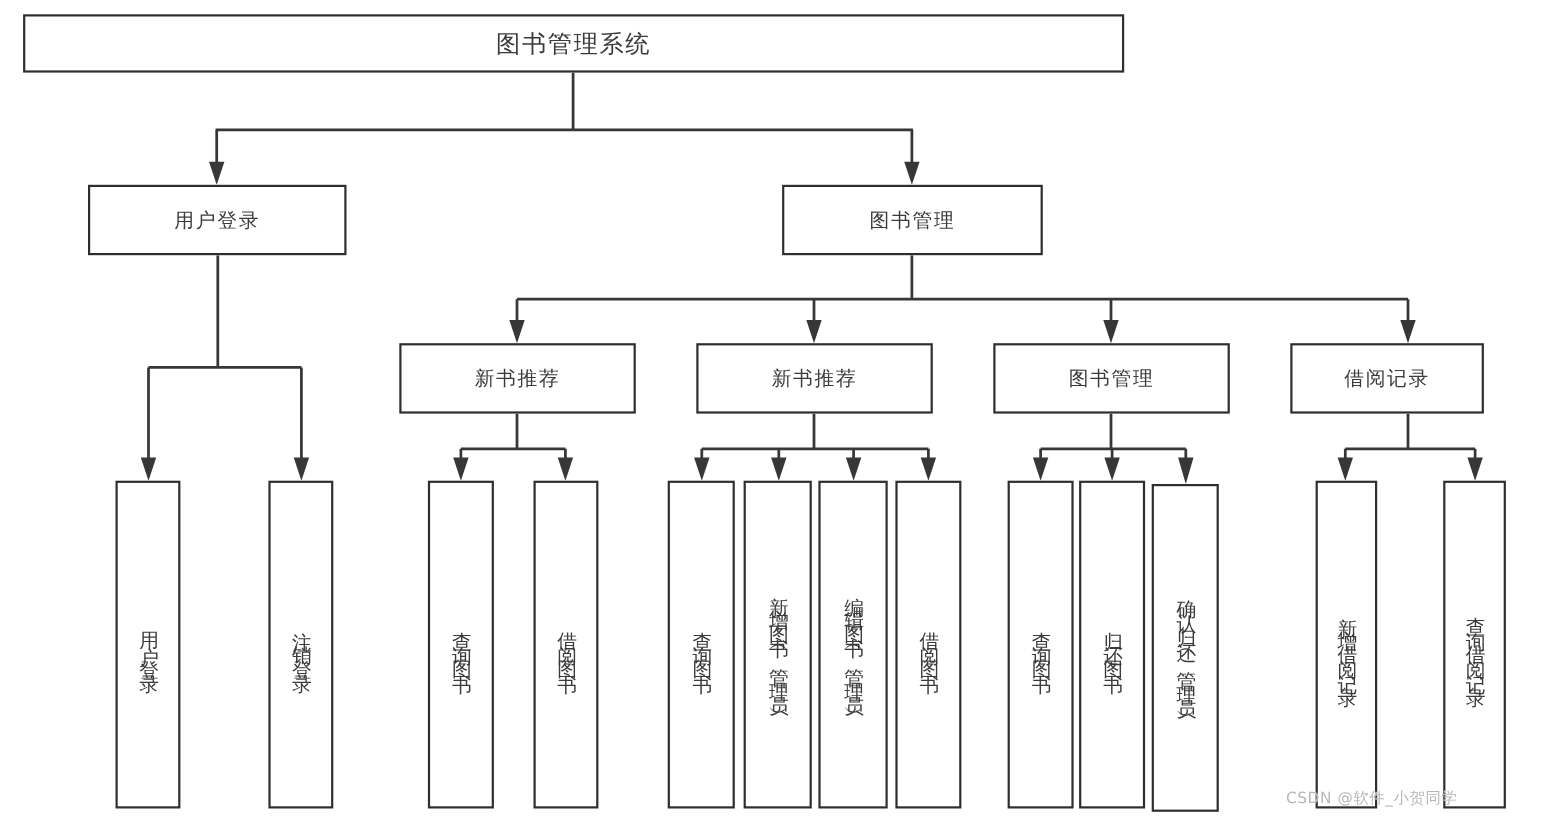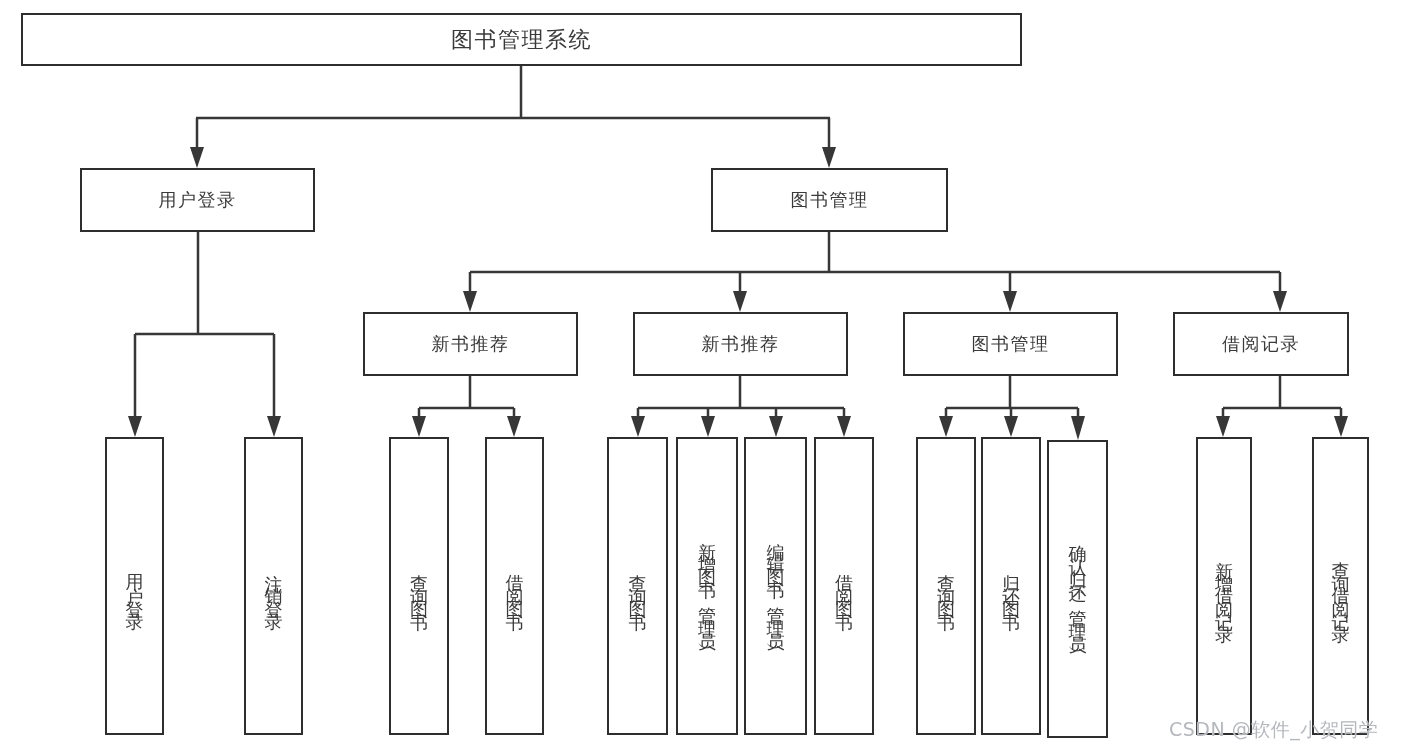--- a/index.html
+++ b/index.html
@@ -14,21 +14,21 @@
   }
   .h-label{font-size:18px;letter-spacing:1.5px;color:#3a3a3a;white-space:nowrap;}
   .root .h-label{font-size:22px;}
   .v-text{
     writing-mode:vertical-rl;text-orientation:mixed;
     font-size:18px;letter-spacing:13px;line-height:1;color:#3a3a3a;
   }
   #wires{position:absolute;left:0;top:0;z-index:1;}
   #watermark{
     position:absolute;left:1169px;top:717px;z-index:5;
-    font-size:19px;letter-spacing:0.5px;color:#b4b7bc;white-space:nowrap;
+    font-size:14px;letter-spacing:0.5px;color:#b4b7bc;white-space:nowrap;
     text-shadow:0 0 1px #ffffff;
   }
 </style>
 </head>
 <body>
 
 <div id="stage">
 
   <svg id="wires" width="1405" height="747" viewBox="0 0 1405 747">
     <g stroke="#373737" stroke-width="2.5" fill="none">

